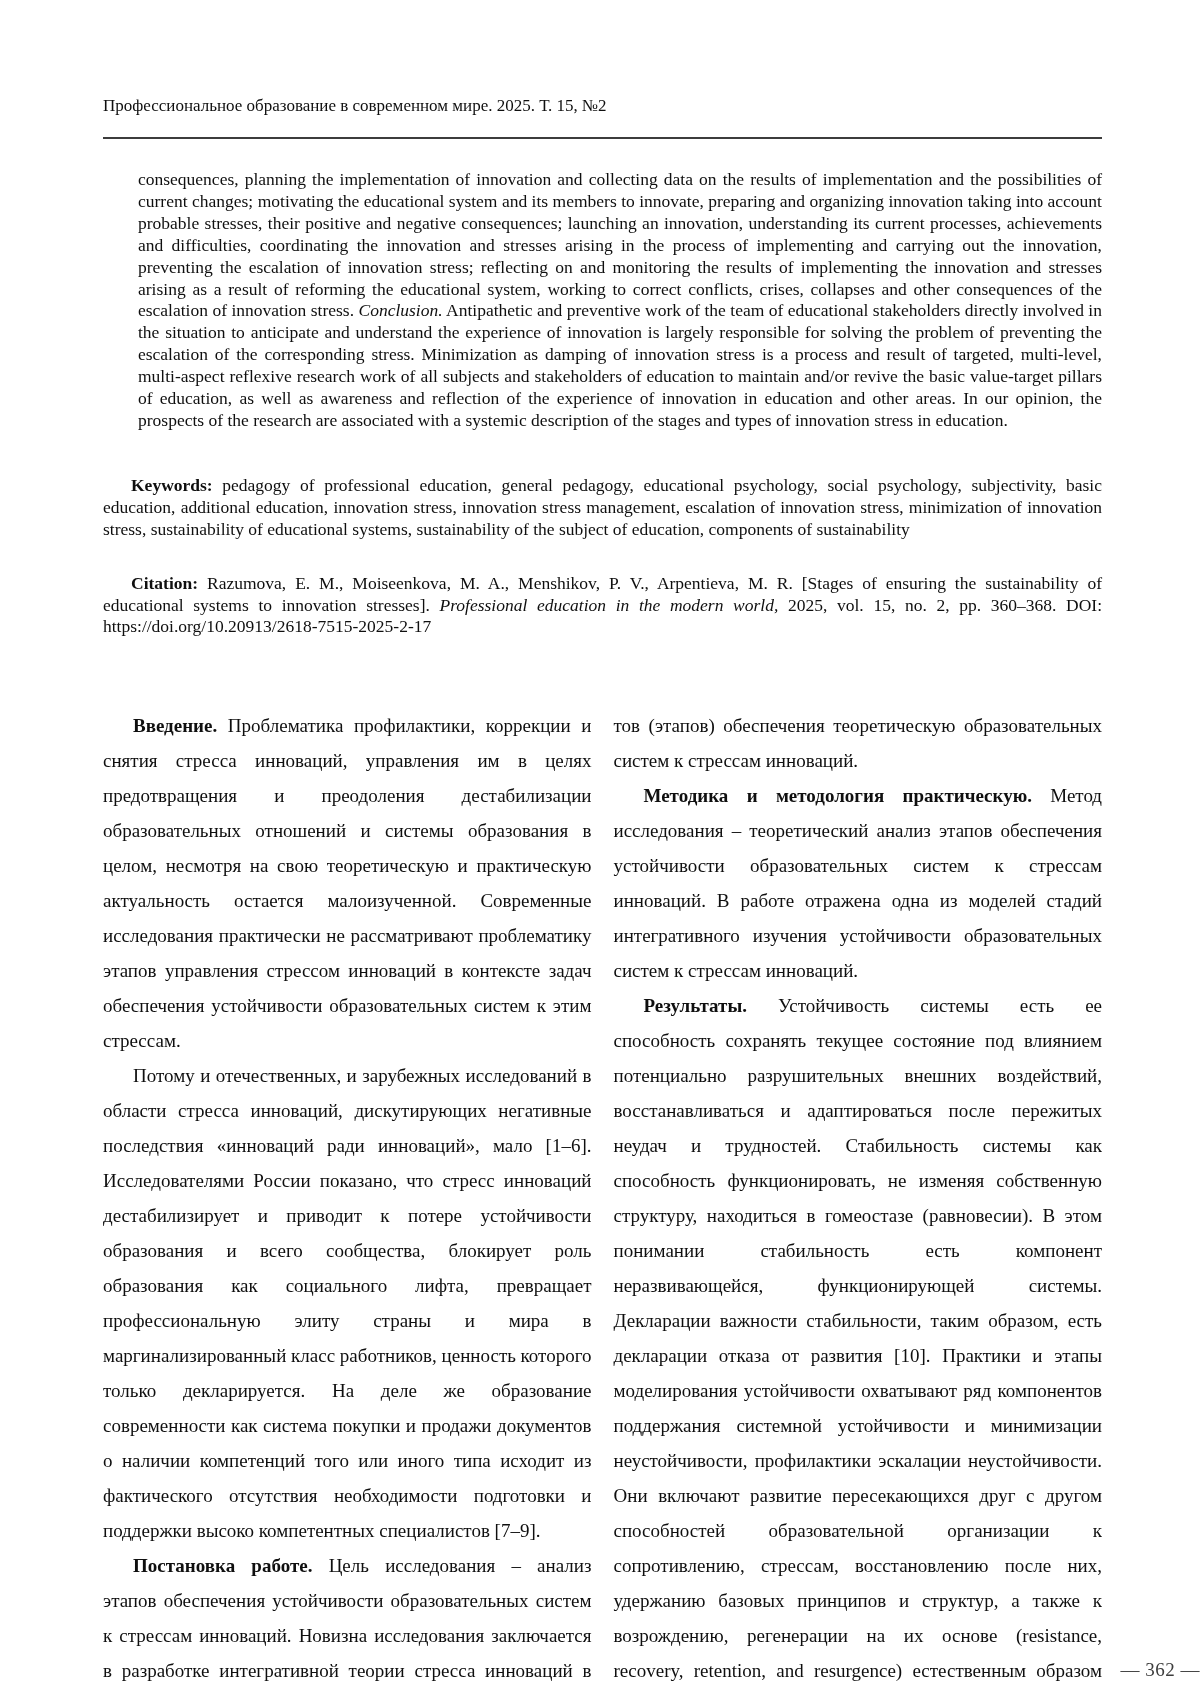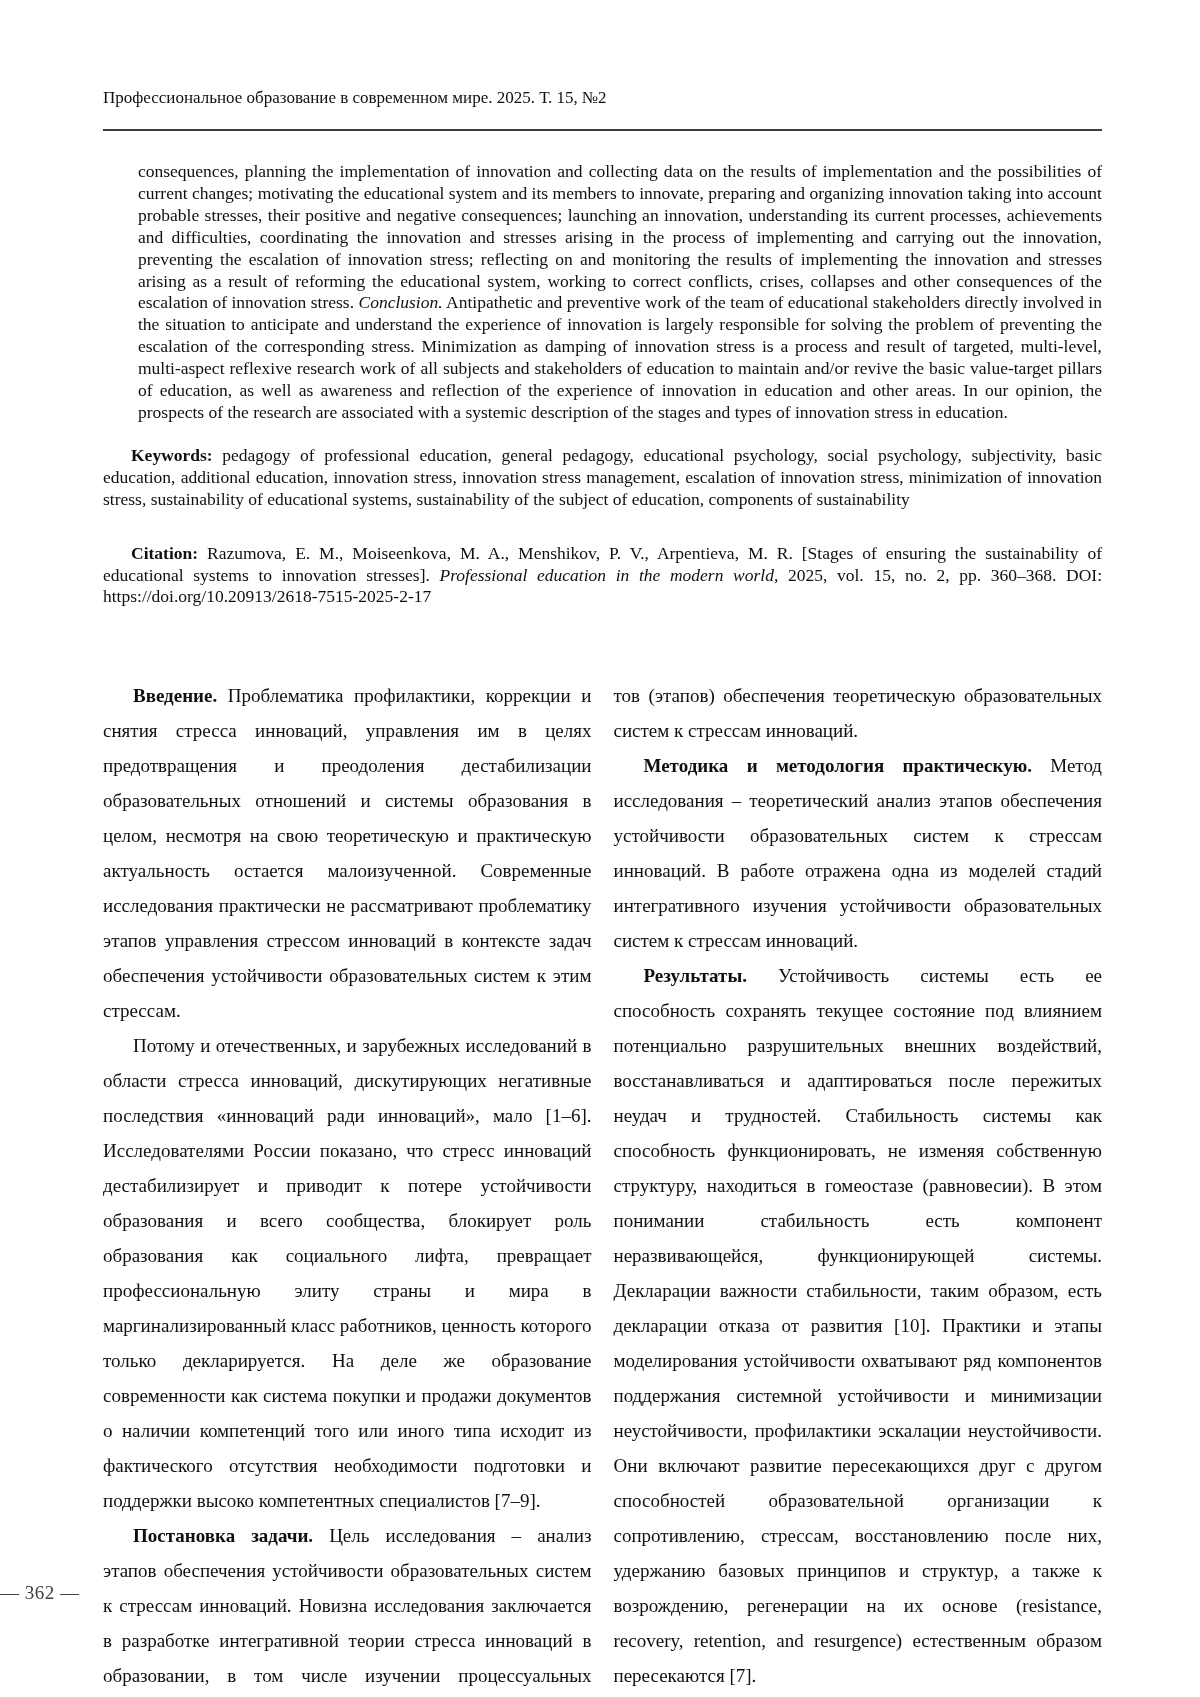--- a/index.html
+++ b/index.html
@@ -4,50 +4,50 @@
 <style>
   * { margin: 0; padding: 0; box-sizing: border-box; }
   html, body { background: #ffffff; }
   body {
     width: 1200px; height: 1697px;
     position: relative;
     font-family: "Liberation Serif", serif;
     color: #0f0f0f;
     -webkit-font-smoothing: antialiased;
   }
-  .page { position: absolute; inset: 0; padding: 0 98px 0 103px; }
+  .page { position: absolute; inset: 0; padding: 8px 98px 0 103px; }
 
   .running-head { margin-top: 86px; font-size: 17px; line-height: 23px; }
 
   .rule {
     border: none; border-top: 2px solid #3c3c3c;
     margin-top: 20px; width: 100%;
   }
 
   .front { font-size: 17.5px; line-height: 21.9px; text-align: justify; }
   .abstract-block { margin-top: 30px; margin-left: 35px; }
-  .keywords-block { margin-top: 21px; }
+  .keywords-block { margin-top: 43px; }
   .citation-block { margin-top: 32px; }
   .indent { text-indent: 28px; }
 
   .columns { margin-top: 70px; display: flex; gap: 22px; }
   .col {
     width: 490px;
     font-size: 19px; line-height: 35px;
     text-align: justify;
   }
   .col p.indent { text-indent: 30px; }
   .col p { margin: 0; }
 
   b.lead { font-weight: bold; }
   i.ital { font-style: italic; }
 
   .page-footer {
-    position: absolute; left: 0; right: 0; top: 1582px;
-    text-align: left;
+    position: absolute; left: 0; right: 0; top: 1659px;
+    text-align: right;
     font-size: 19px; color: #3d3d3d;
     letter-spacing: 0.5px;
   }
 </style>
 </head>
 <body>
 
 <div class="page">
 
   <header class="running-head">
@@ -62,21 +62,21 @@
 
   <p class="front indent keywords-block"><b class="lead">Keywords:</b><span> pedagogy of professional education, general pedagogy, educational psychology, social psychology, subjectivity, basic education, additional education, innovation stress, innovation stress management, escalation of innovation stress, minimization of innovation stress, sustainability of educational systems, sustainability of the subject of education, components of sustainability</span></p>
 
   <p class="front indent citation-block"><b class="lead">Citation:</b><span> Razumova, E. M., Moiseenkova, M. A., Menshikov, P. V., Arpentieva, M. R. [Stages of ensuring the sustainability of educational systems to innovation stresses]. </span><i class="ital">Professional education in the modern world,</i><span> 2025, vol. 15, no. 2, pp. 360–368. DOI: https://doi.org/10.20913/2618-7515-2025-2-17</span></p>
 
   <div class="columns">
 
     <div class="col">
       <p class="indent"><b class="lead">Введение.</b><span> Проблематика профилактики, коррекции и снятия стресса инноваций, управления им в целях предотвращения и преодоления дестабилизации образовательных отношений и системы образования в целом, несмотря на свою теоретическую и практическую актуальность остается малоизученной. Современные исследования практически не рассматривают проблематику этапов управления стрессом инноваций в контексте задач обеспечения устойчивости образовательных систем к этим стрессам.</span></p>
       <p class="indent"><span>Потому и отечественных, и зарубежных исследований в области стресса инноваций, дискутирующих негативные последствия «инноваций ради инноваций», мало [1–6]. Исследователями России показано, что стресс инноваций дестабилизирует и приводит к потере устойчивости образования и всего сообщества, блокирует роль образования как социального лифта, превращает профессиональную элиту страны и мира в маргинализированный класс работников, ценность которого только декларируется. На деле же образование современности как система покупки и продажи документов о наличии компетенций того или иного типа исходит из фактического отсутствия необходимости подготовки и поддержки высоко компетентных специалистов [7–9].</span></p>
-      <p class="indent"><b class="lead">Постановка задачи.</b><span> Цель исследования – анализ этапов обеспечения устойчивости образовательных систем к стрессам инноваций. Новизна исследования заключается в разработке интегративной теории стресса инноваций в образовании, в том числе изучении процессуальных компонен-</span></p>
+      <p class="indent"><b class="lead">Постановка работе.</b><span> Цель исследования – анализ этапов обеспечения устойчивости образовательных систем к стрессам инноваций. Новизна исследования заключается в разработке интегративной теории стресса инноваций в образовании, в том числе изучении процессуальных компонен-</span></p>
     </div>
 
     <div class="col">
       <p><span>тов (этапов) обеспечения теоретическую образовательных систем к стрессам инноваций.</span></p>
       <p class="indent"><b class="lead">Методика и методология практическую.</b><span> Метод исследования – теоретический анализ этапов обеспечения устойчивости образовательных систем к стрессам инноваций. В работе отражена одна из моделей стадий интегративного изучения устойчивости образовательных систем к стрессам инноваций.</span></p>
       <p class="indent"><b class="lead">Результаты.</b><span> Устойчивость системы есть ее способность сохранять текущее состояние под влиянием потенциально разрушительных внешних воздействий, восстанавливаться и адаптироваться после пережитых неудач и трудностей. Стабильность системы как способность функционировать, не изменяя собственную структуру, находиться в гомеостазе (равновесии). В этом понимании стабильность есть компонент неразвивающейся, функционирующей системы. Декларации важности стабильности, таким образом, есть декларации отказа от развития [10]. Практики и этапы моделирования устойчивости охватывают ряд компонентов поддержания системной устойчивости и минимизации неустойчивости, профилактики эскалации неустойчивости. Они включают развитие пересекающихся друг с другом способностей образовательной организации к сопротивлению, стрессам, восстановлению после них, удержанию базовых принципов и структур, а также к возрождению, регенерации на их основе (resistance, recovery, retention, and resurgence) естественным образом пересекаются [7].</span></p>
       <p class="indent"><span>«Предвосхищение» как рассматривают сопротивления (resistance) сосредоточено вокруг мер,</span></p>
     </div>
 
   </div>

